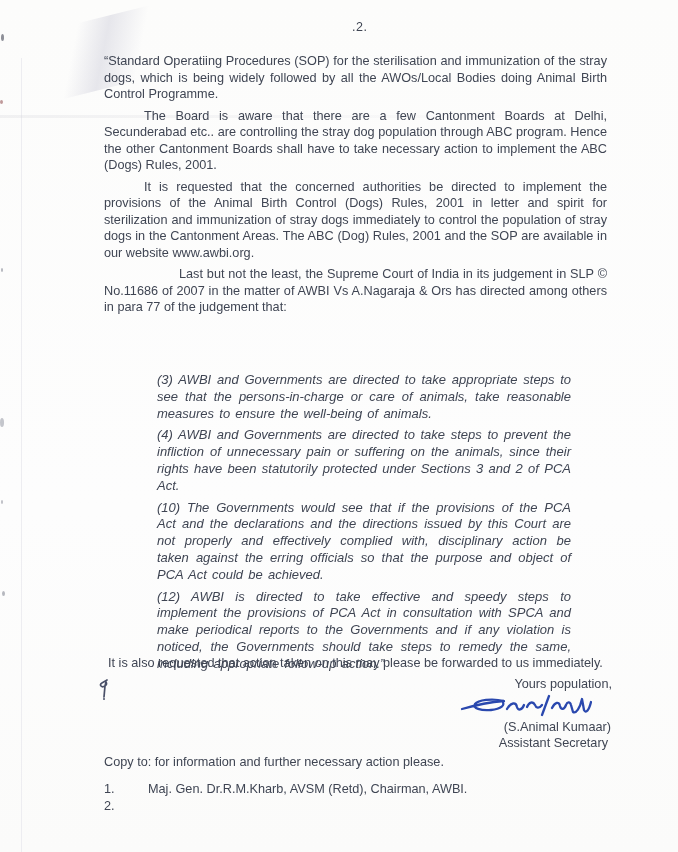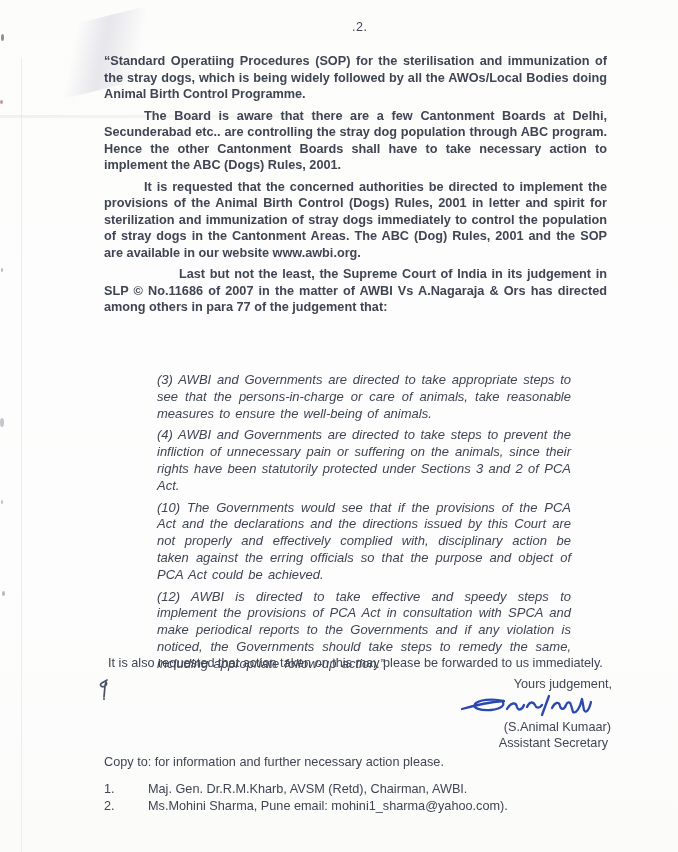--- a/index.html
+++ b/index.html
@@ -23,21 +23,21 @@
   .s1{left:1px;top:34px;width:3px;height:7px;background:#8d8f98;}
   .s2{left:0;top:100px;width:3px;height:4px;background:#c09a9a;}
   .s3{left:1px;top:268px;width:2px;height:4px;background:#b3b5bc;}
   .s4{left:0;top:418px;width:4px;height:9px;background:#c4c6cc;}
   .s5{left:1px;top:500px;width:2px;height:4px;background:#bcbec4;}
   .s6{left:2px;top:591px;width:3px;height:5px;background:#b6b8bf;}
 
   .pageno{position:absolute;left:352px;top:20px;font-size:12.5px;letter-spacing:.5px;}
 
   .content{position:absolute;left:104px;top:53px;width:503px;font-size:12.7px;line-height:16.5px;}
-  .content p{margin:0 0 5px 0;text-align:justify;font-weight:bold;}
+  .content p{margin:0 0 5px 0;text-align:justify;}
   .ind{text-indent:40px;}
   .ind-deep{text-indent:75px;}
 
   .quotes{position:absolute;left:104px;top:372px;width:503px;}
   .quotes p{
     margin:0 36px 5px 53px;
     font-style:italic;
     font-size:13px;
     line-height:16.8px;
     text-align:justify;
@@ -92,21 +92,21 @@
   <div class="final-line">It is also requested that action taken on this may please be forwarded to us immediately.</div>
 
   <div class="pen-mark">
     <svg width="16" height="26" viewBox="0 0 16 26">
       <path d="M12,3 C7,6 4,7 6,9 C8,11 13,8 11,5 L10,9 L9,20" fill="none" stroke="#4a5068" stroke-width="1.7" stroke-linecap="round"></path>
       <circle cx="9" cy="22" r="1" fill="#4a5068"></circle>
     </svg>
   </div>
 
   <div class="closing">
-    <div>Yours judgement,</div>
+    <div>Yours population,</div>
     <div class="sig">
       <svg width="132" height="26" viewBox="0 0 132 26">
         <g fill="none" stroke="#2a48ae" stroke-width="2.3" stroke-linecap="round" stroke-linejoin="round">
           <path d="M2,16 C16,12 32,9 44,8 C32,5 18,7 15,11 C12,15 21,18 31,17 C41,16 46,12 42,8"></path>
           <path d="M47,16 C51,9 56,9 57,14 C58,18 62,17 64,12"></path>
           <path d="M67,14 C69,9 73,8 75,12 C76,15 79,16 82,12"></path>
           <path d="M89,3 L82,22"></path>
           <path d="M92,15 C95,9 99,8 100,13 C101,17 104,17 106,12 C107,9 110,8 111,12 L113,19 C116,21 120,15 122,6 L124,17 C126,21 129,17 131,9"></path>
         </g>
       </svg>
@@ -117,18 +117,17 @@
 
   <div class="copy">
     <div>Copy to: for information and further necessary action please.</div>
     <div class="copy-list">
       <div class="copy-row">
         <span class="num">1.</span>
         <span>Maj. Gen. Dr.R.M.Kharb, AVSM (Retd), Chairman, AWBI.</span>
       </div>
       <div class="copy-row">
         <span class="num">2.</span>
-        <span>Ms.Mohini Sharma, Pune email: mohini1_sharma@yahoo.com).</span>
       </div>
     </div>
   </div>
 
 </div>
 
 </body></html>

